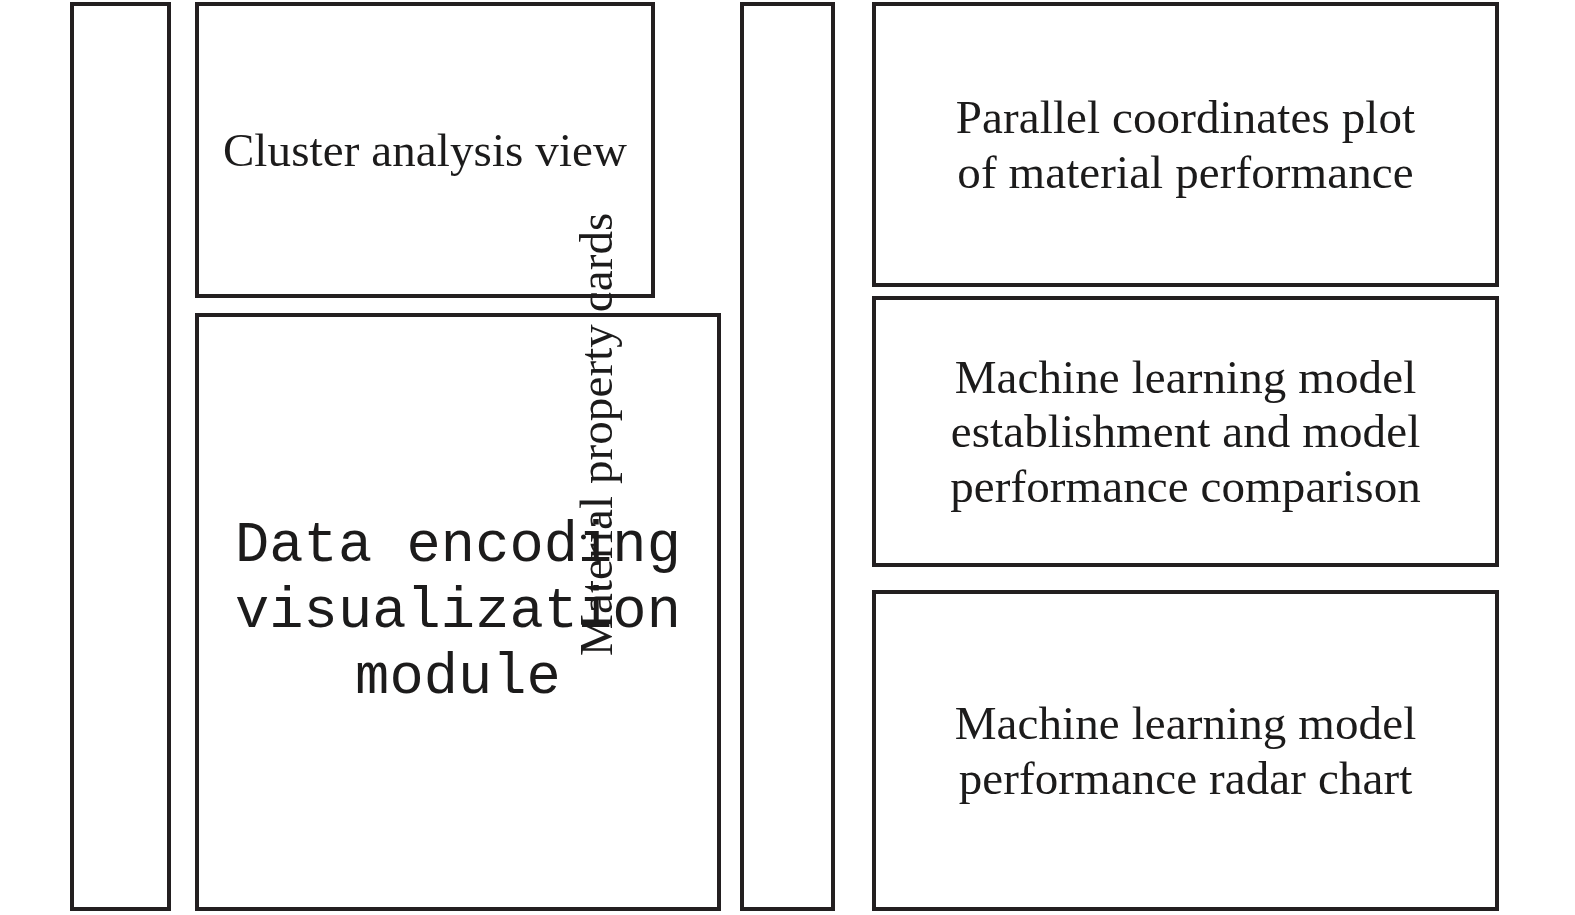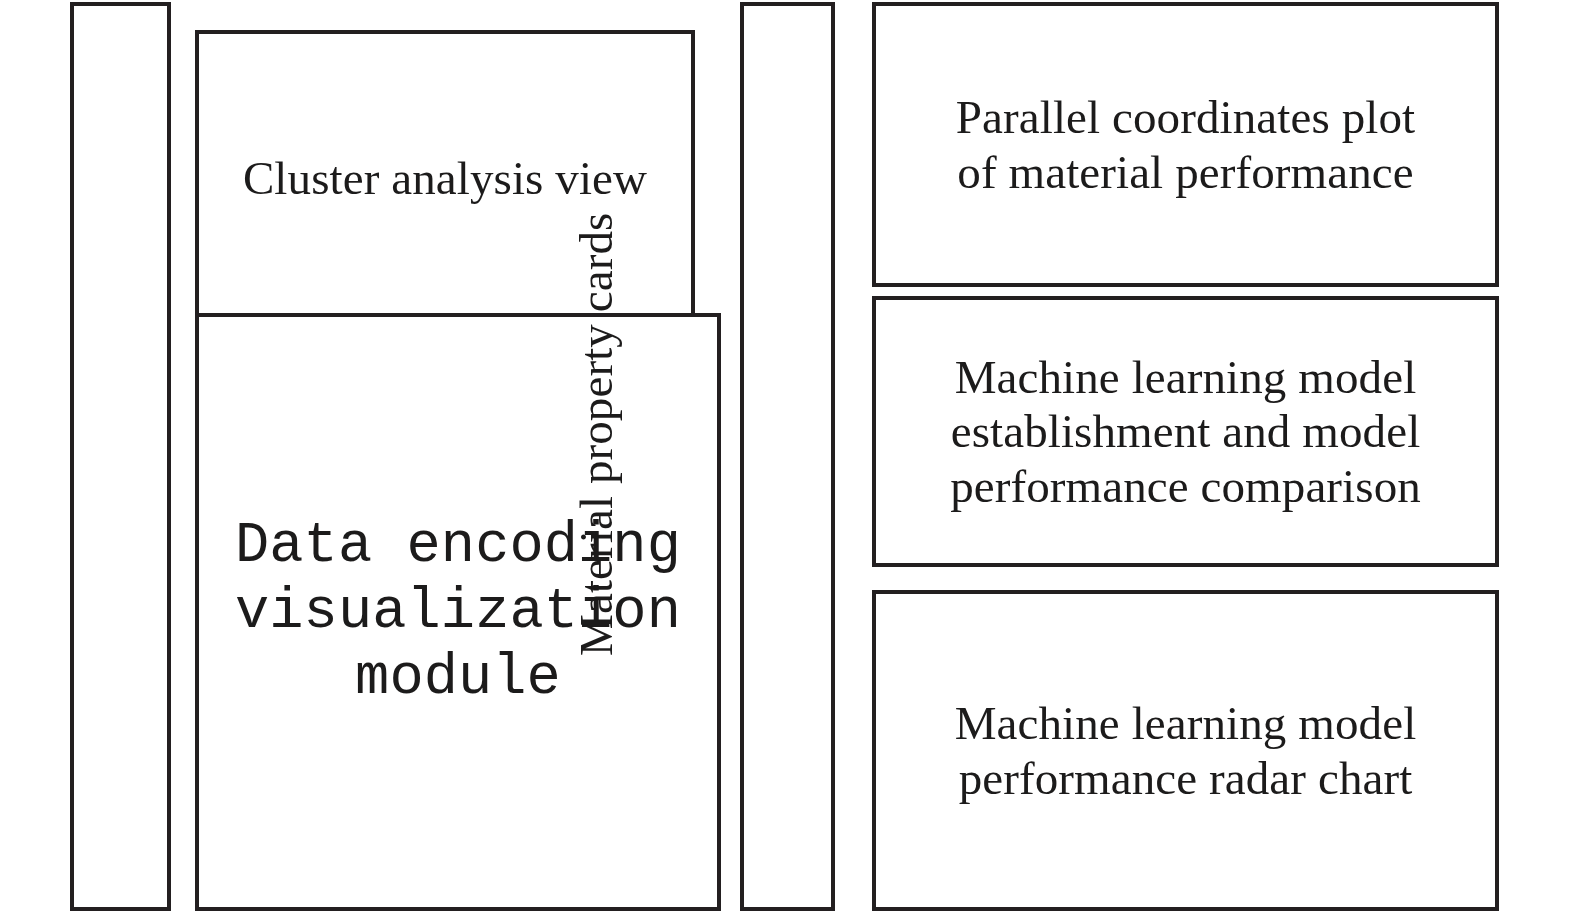--- a/index.html
+++ b/index.html
@@ -40,24 +40,23 @@
     left: 70px;
     top: 2px;
     width: 101px;
     height: 909px;
   }
 
   
   #cluster-analysis-view {
     left: 195px;
     top: 2px;
-    width: 500px;
+    width: 460px;
     height: 296px;
     font-size: 47px;
-    margin-top: 28px;
   }
   #data-encoding-visualization-module {
     left: 195px;
     top: 313px;
     width: 526px;
     height: 598px;
     font-size: 57px;
     font-family: Liberation Mono, monospace;
   }
 

